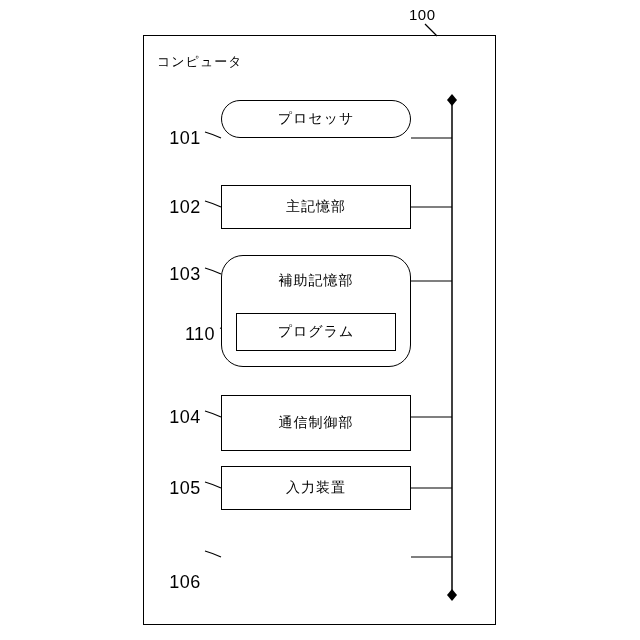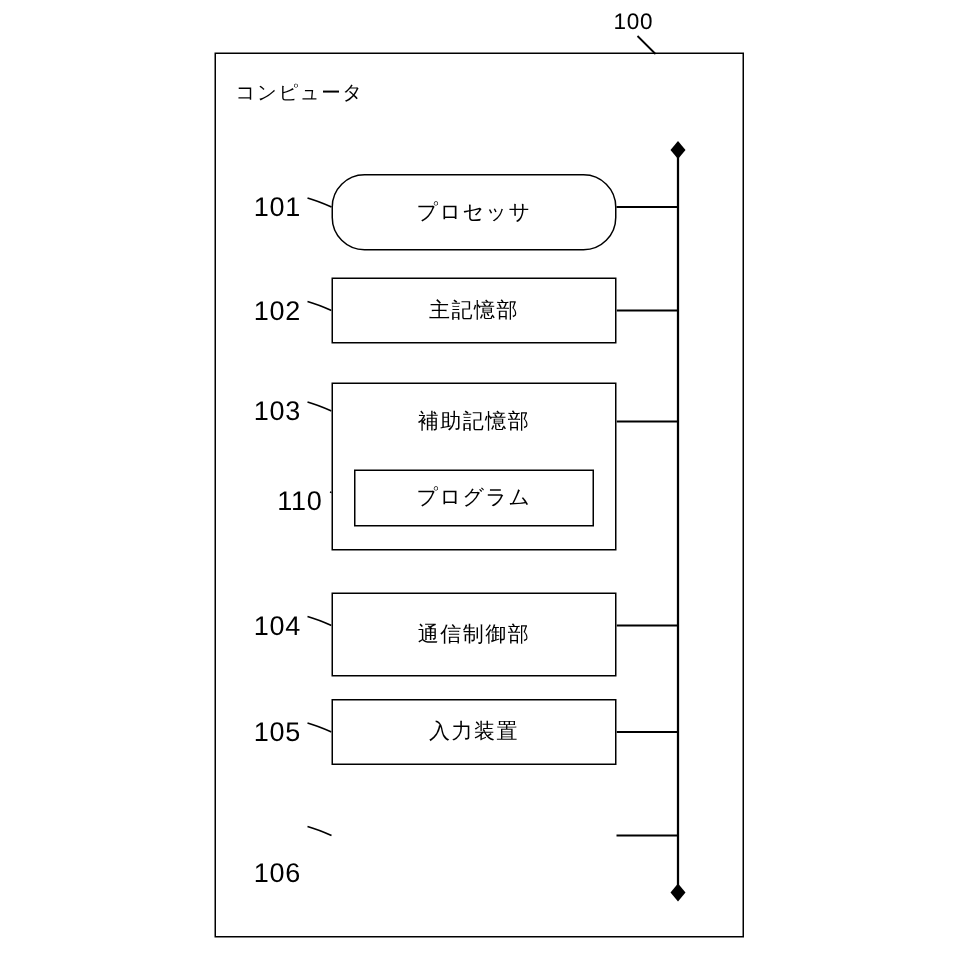--- a/index.html
+++ b/index.html
@@ -121,29 +121,29 @@
   </svg>
 
   <div class="ref" style="left:169px; top:128px;">101</div>
   <div class="ref" style="left:169px; top:197px;">102</div>
   <div class="ref" style="left:169px; top:264px;">103</div>
   <div class="ref" style="left:184px; top:324px;">110</div>
   <div class="ref" style="left:169px; top:407px;">104</div>
   <div class="ref" style="left:169px; top:478px;">105</div>
   <div class="ref" style="left:169px; top:572px;">106</div>
 
-  <div class="blk" style="top:116px; height:51px;border-radius:22px;">
+  <div class="blk" style="top:100px; height:38px;border-radius:22px;">
     <span>プロセッサ</span>
   </div>
 
   <div class="blk" style="top:185px; height:44px;">
     <span>主記憶部</span>
   </div>
 
-  <div class="blk" style="top:255px; height:112px; align-items:flex-start; justify-content:center;">
+  <div class="blk" style="top:255px; height:112px; align-items:flex-start; justify-content:center;border-radius:22px;">
     <span style="margin-top:16px;">補助記憶部</span>
   </div>
 
   <div class="inner-blk" style="top:313px; height:38px;">
     <span>プログラム</span>
   </div>
 
   <div class="blk" style="top:395px; height:56px;">
     <span>通信制御部</span>
   </div>

